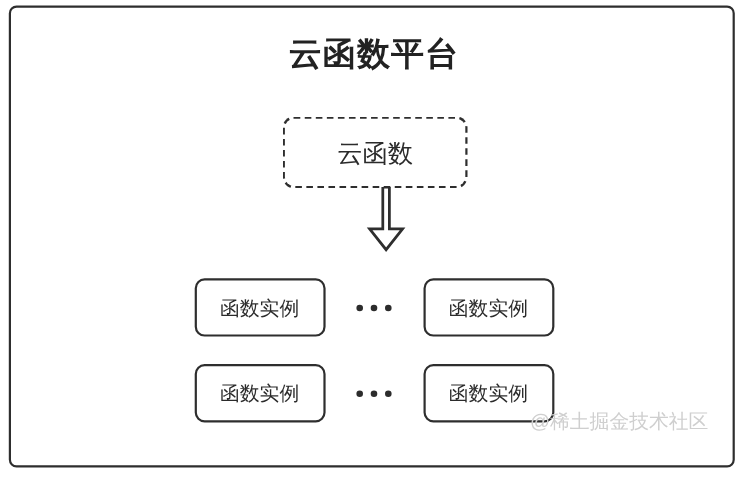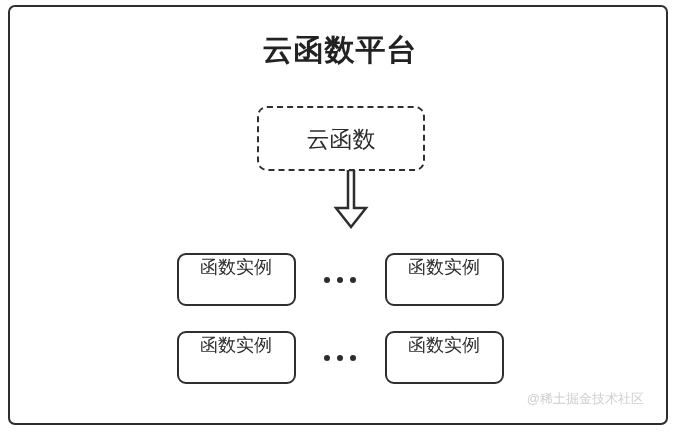--- a/index.html
+++ b/index.html
@@ -95,20 +95,21 @@
   .row-2 { top: 324px; }   
 
   .instance-box {
     width: 119px;
     height: 53px;
     box-sizing: border-box;
     border: 2.5px solid #2e2e2e;
     border-radius: 9px;
     background: #ffffff;
     display: flex;
+    align-items: center;
     justify-content: center;
   }
   .instance-label {
     font-size: 18px;
     line-height: 24px;
     color: #2b2b2b;
     white-space: nowrap;
   }
 
   .ellipsis-gap {
@@ -123,22 +124,22 @@
     width: 6px;
     height: 6px;
     border-radius: 50%;
     background: #2c2c2c;
   }
 
   
   .watermark {
     position: absolute;
     right: 22px;
-    bottom: 16px;
-    font-size: 13px;
+    bottom: 32px;
+    font-size: 18px;
     line-height: 16px;
     color: #cfcfcf;
     white-space: nowrap;
     user-select: none;
   }
 </style>
 </head>
 <body>
 
 <div id="canvas">

